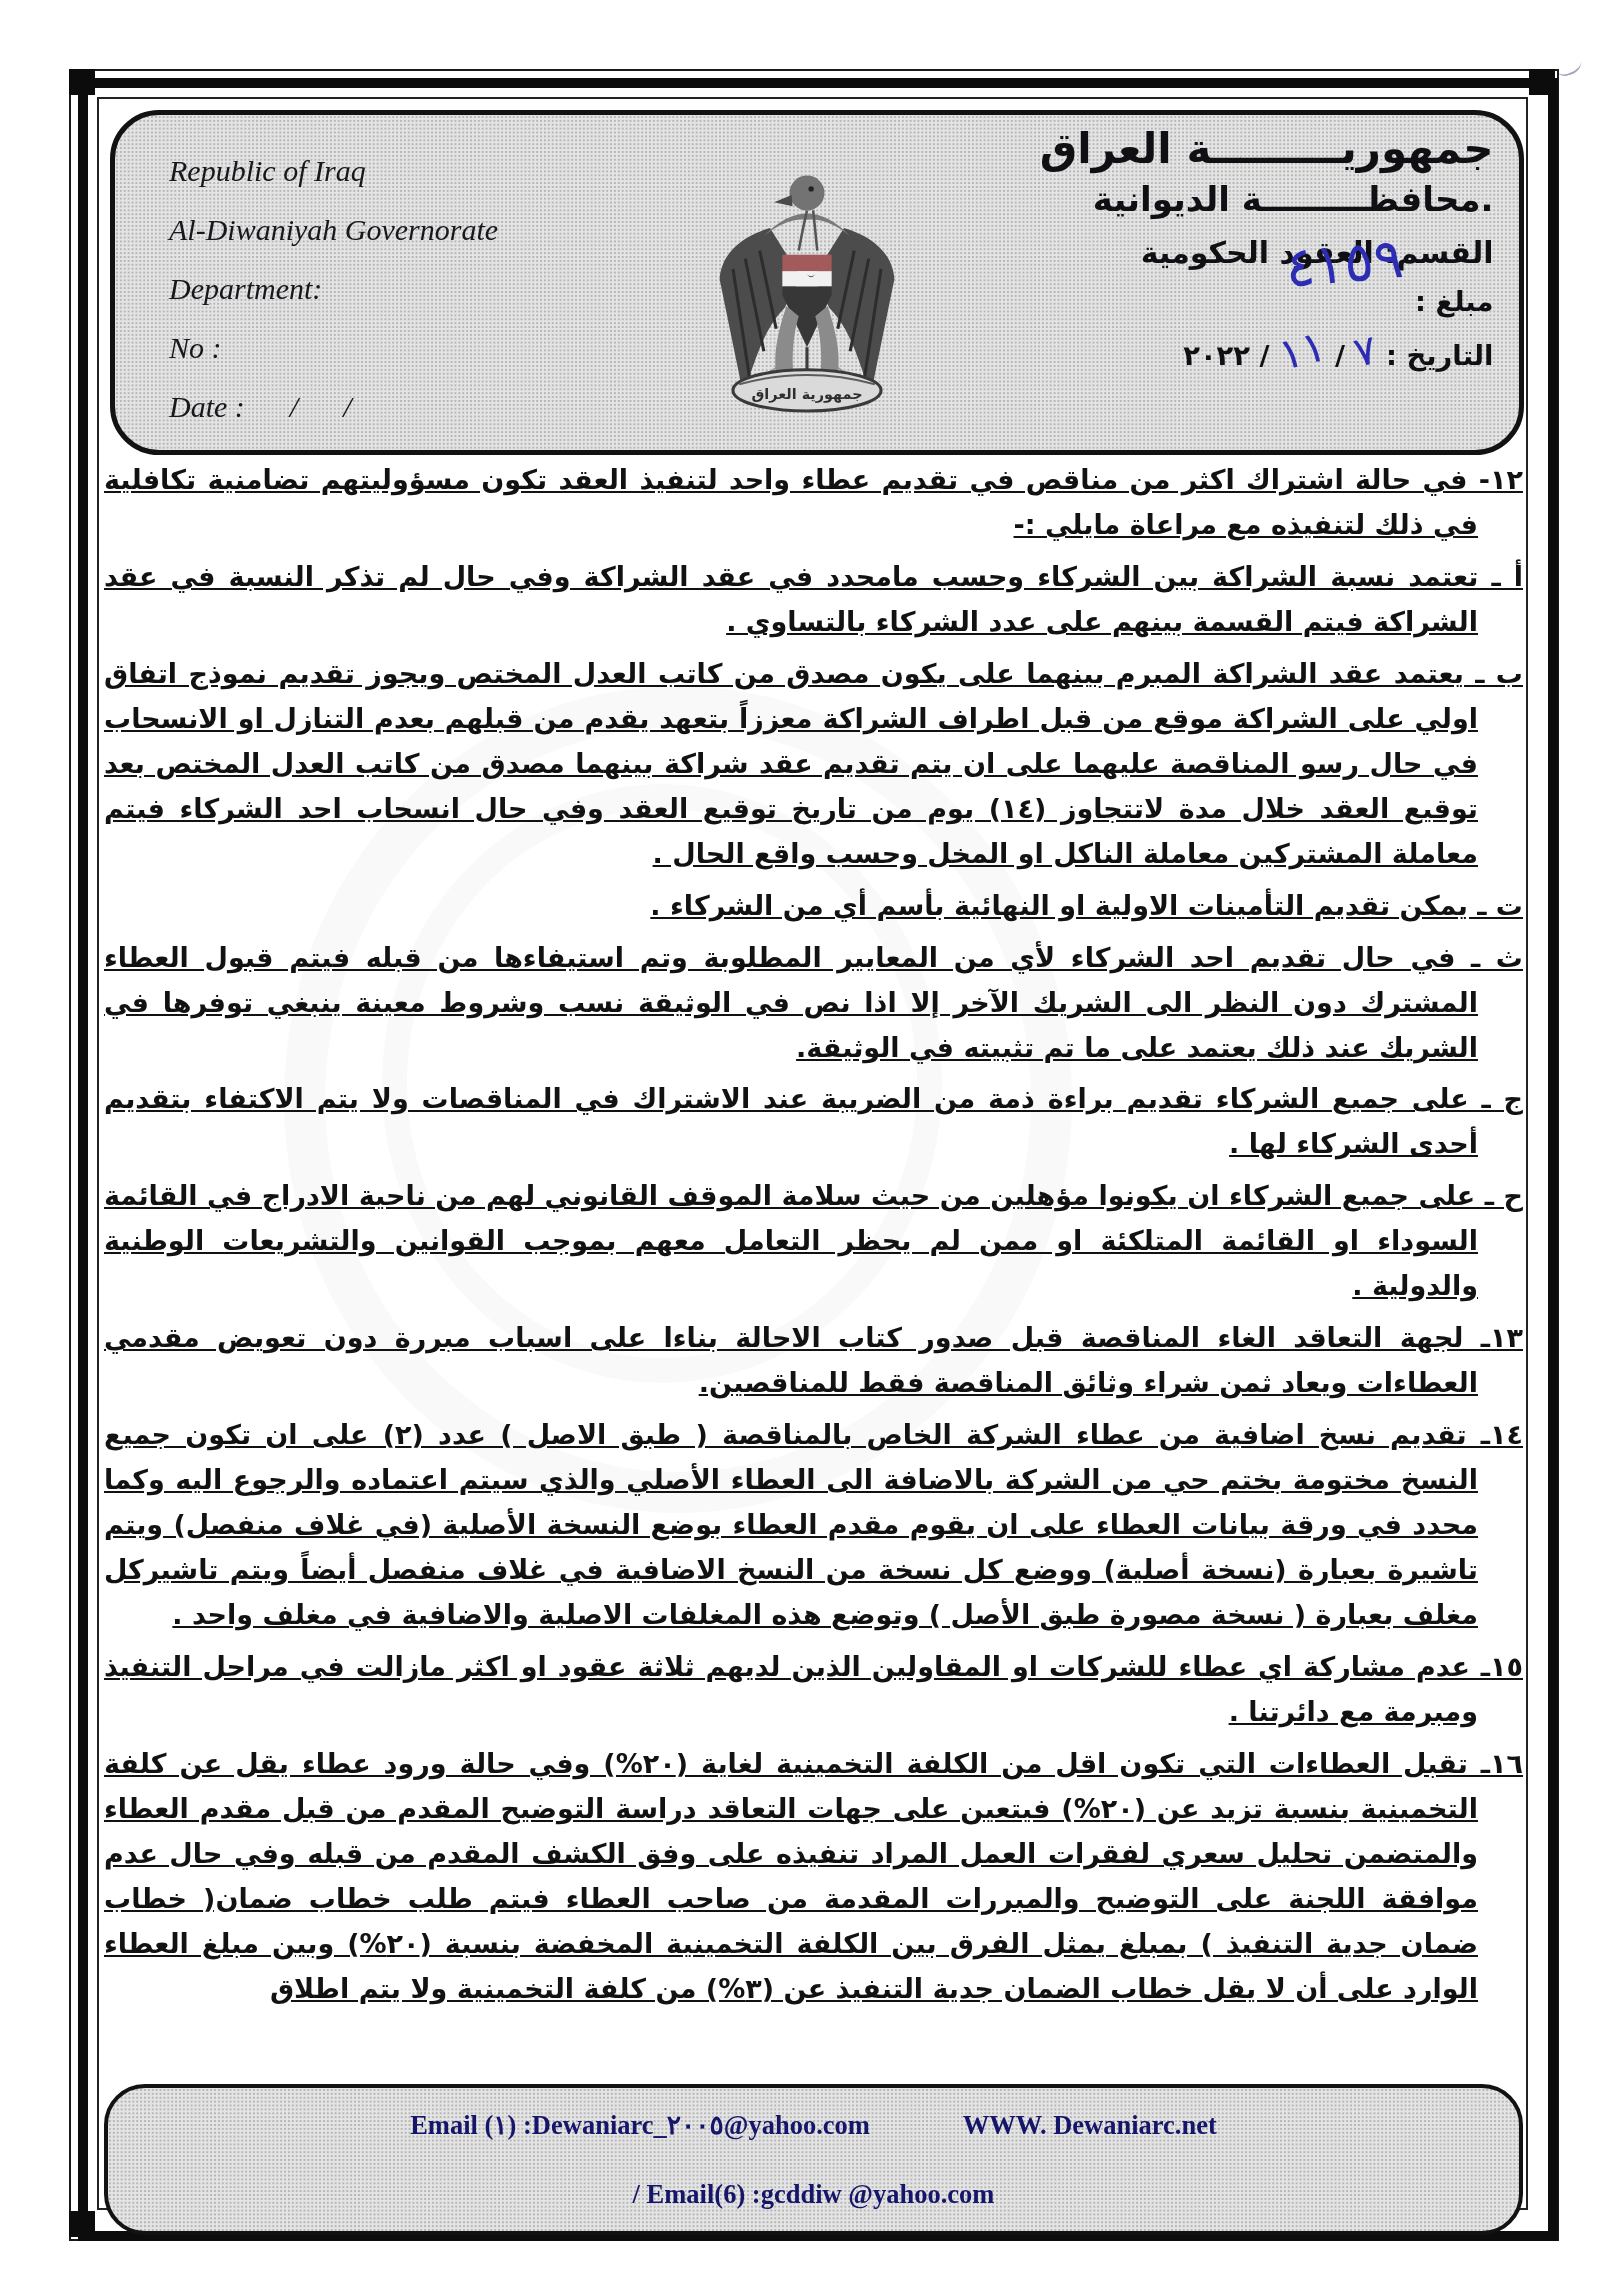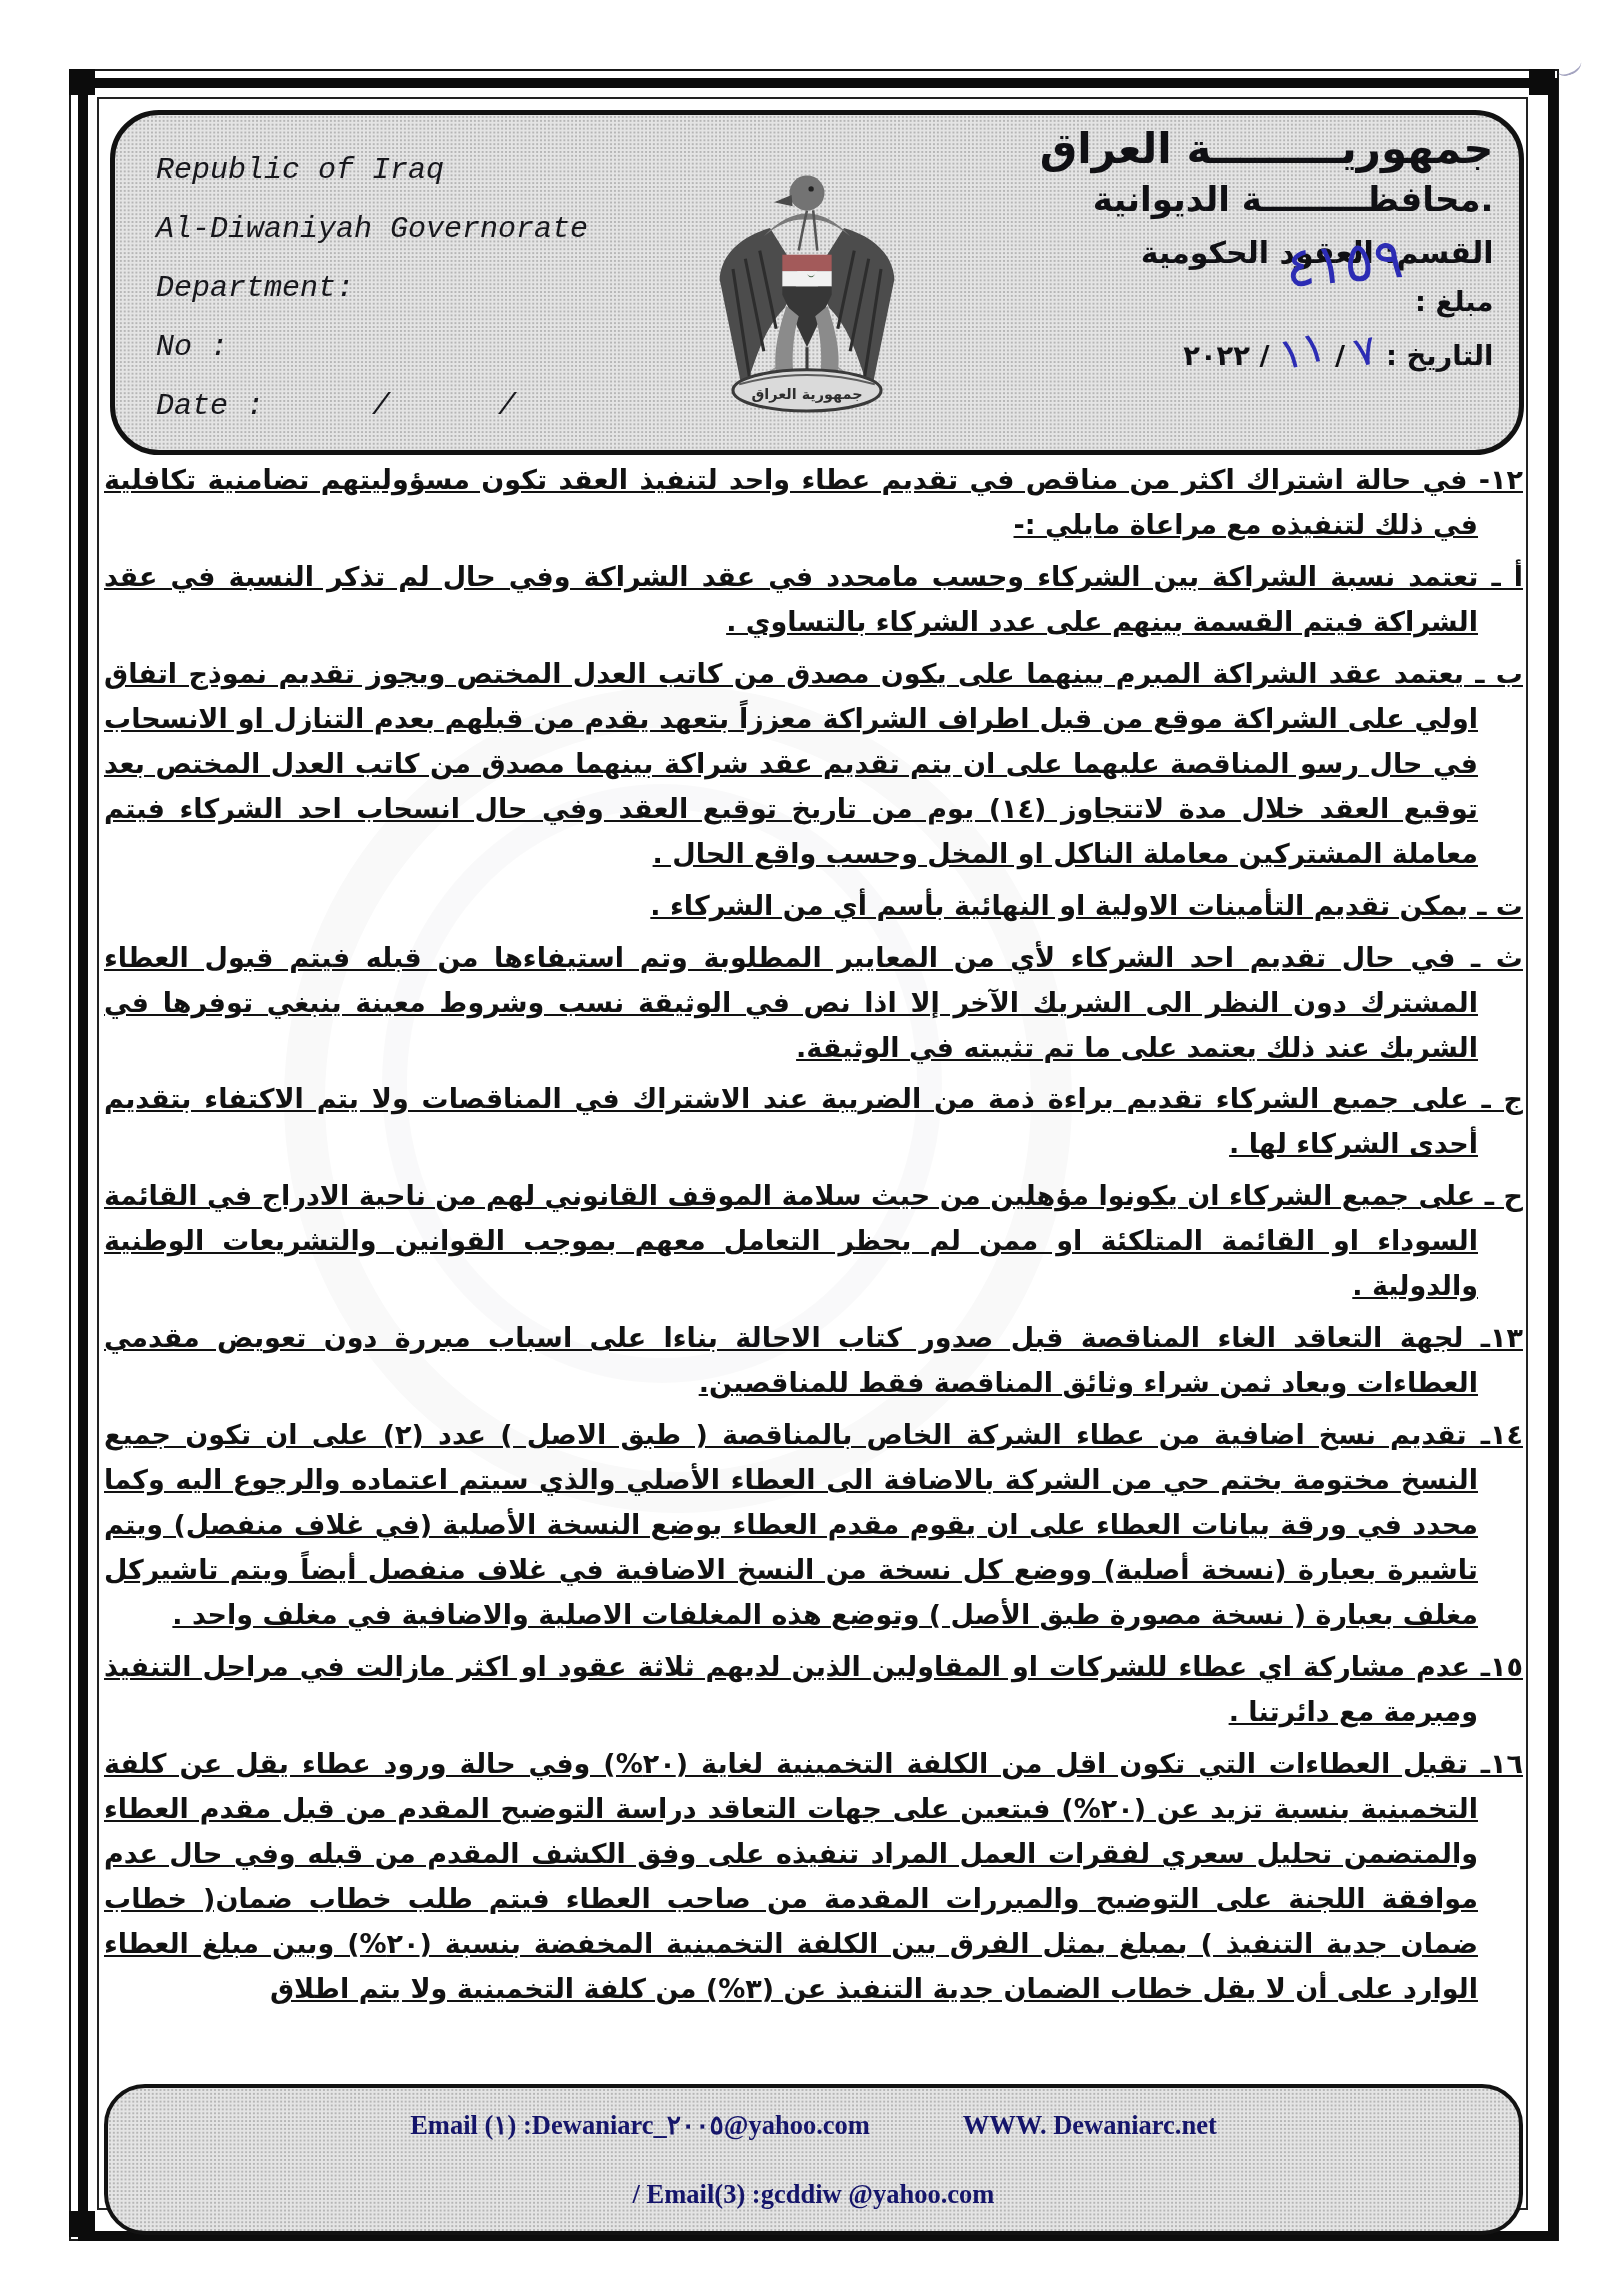--- a/index.html
+++ b/index.html
@@ -13,21 +13,21 @@
   .frame-c{position:absolute;left:97px;top:97px;width:1427px;height:2109px;border:2px solid #222;}
   .corner-step{position:absolute;width:25.5px;height:25.5px;background:#0c0c0c;}
   
   .header-box{
     position:absolute;left:110px;top:110px;width:1404px;height:335px;
     border:5.9px solid #121212;border-radius:49px;
     background-color:#e4e4e4;
     background-image:radial-gradient(circle,#b6b6b6 0.8px,transparent 1px);
     background-size:3.9px 3.9px;
   }
-  .en-block{position:absolute;left:41px;top:25.5px;font-family:Liberation Mono, monospace;font-style:italic;color:#17171c;}
+  .en-block{position:absolute;left:54px;top:25.5px;font-family:Liberation Serif, serif;font-style:italic;color:#17171c;}
   .en-line{font-size:30px;line-height:59px;white-space:pre;}
   .ar-block{position:absolute;right:25.5px;top:7.8px;direction:rtl;text-align:right;font-weight:bold;color:#101014;}
   .ar-l1{font-size:42px;line-height:51px;}
   .ar-l2{font-size:34px;line-height:51px;margin-left:29px;}
   .ar-l3{font-size:30px;line-height:55px;}
   .ar-small{font-size:27.4px;line-height:43px;}
   .hand{color:#2c2cb4;font-weight:normal;}
   .hand-number{
     position:absolute;right:116px;top:116px;font-size:55px;letter-spacing:5.9px;
     transform:rotate(-5deg);color:#2c2cb4;font-weight:normal;
@@ -147,15 +147,15 @@
   <p class="para">١٤ـ تقديم نسخ اضافية من عطاء الشركة الخاص بالمناقصة ( طبق الاصل ) عدد (٢) على ان تكون جميع النسخ مختومة بختم حي من الشركة بالاضافة الى العطاء الأصلي والذي سيتم اعتماده والرجوع اليه وكما محدد في ورقة بيانات العطاء على ان يقوم مقدم العطاء بوضع النسخة الأصلية (في غلاف منفصل) ويتم تاشيرة بعبارة (نسخة أصلية) ووضع كل نسخة من النسخ الاضافية في غلاف منفصل أيضاً ويتم تاشيركل مغلف بعبارة ( نسخة مصورة طبق الأصل ) وتوضع هذه المغلفات الاصلية والاضافية في مغلف واحد .</p>
   <p class="para">١٥ـ عدم مشاركة اي عطاء للشركات او المقاولين الذين لديهم ثلاثة عقود او اكثر مازالت في مراحل التنفيذ ومبرمة مع دائرتنا .</p>
   <p class="para">١٦ـ تقبل العطاءات التي تكون اقل من الكلفة التخمينية لغاية (٢٠%) وفي حالة ورود عطاء يقل عن كلفة التخمينية بنسبة تزيد عن (٢٠%) فيتعين على جهات التعاقد دراسة التوضيح المقدم من قبل مقدم العطاء والمتضمن تحليل سعري لفقرات العمل المراد تنفيذه على وفق الكشف المقدم من قبله وفي حال عدم موافقة اللجنة على التوضيح والمبررات المقدمة من صاحب العطاء فيتم طلب خطاب ضمان( خطاب ضمان جدية التنفيذ ) بمبلغ يمثل الفرق بين الكلفة التخمينية المخفضة بنسبة (٢٠%) وبين مبلغ العطاء الوارد على أن لا يقل خطاب الضمان جدية التنفيذ عن (٣%) من كلفة التخمينية ولا يتم اطلاق</p>
 </div>
 
 <div class="footer-box">
   <div class="footer-line1">
     <span>Email  (١) :Dewaniarc_٢٠٠٥@yahoo.com</span>
     <span>WWW. Dewaniarc.net</span>
   </div>
-  <div>/    Email(3) :gcddiw @yahoo.com</div>
+  <div>/    Email(6) :gcddiw @yahoo.com</div>
 </div>
 
 
 </body></html>

